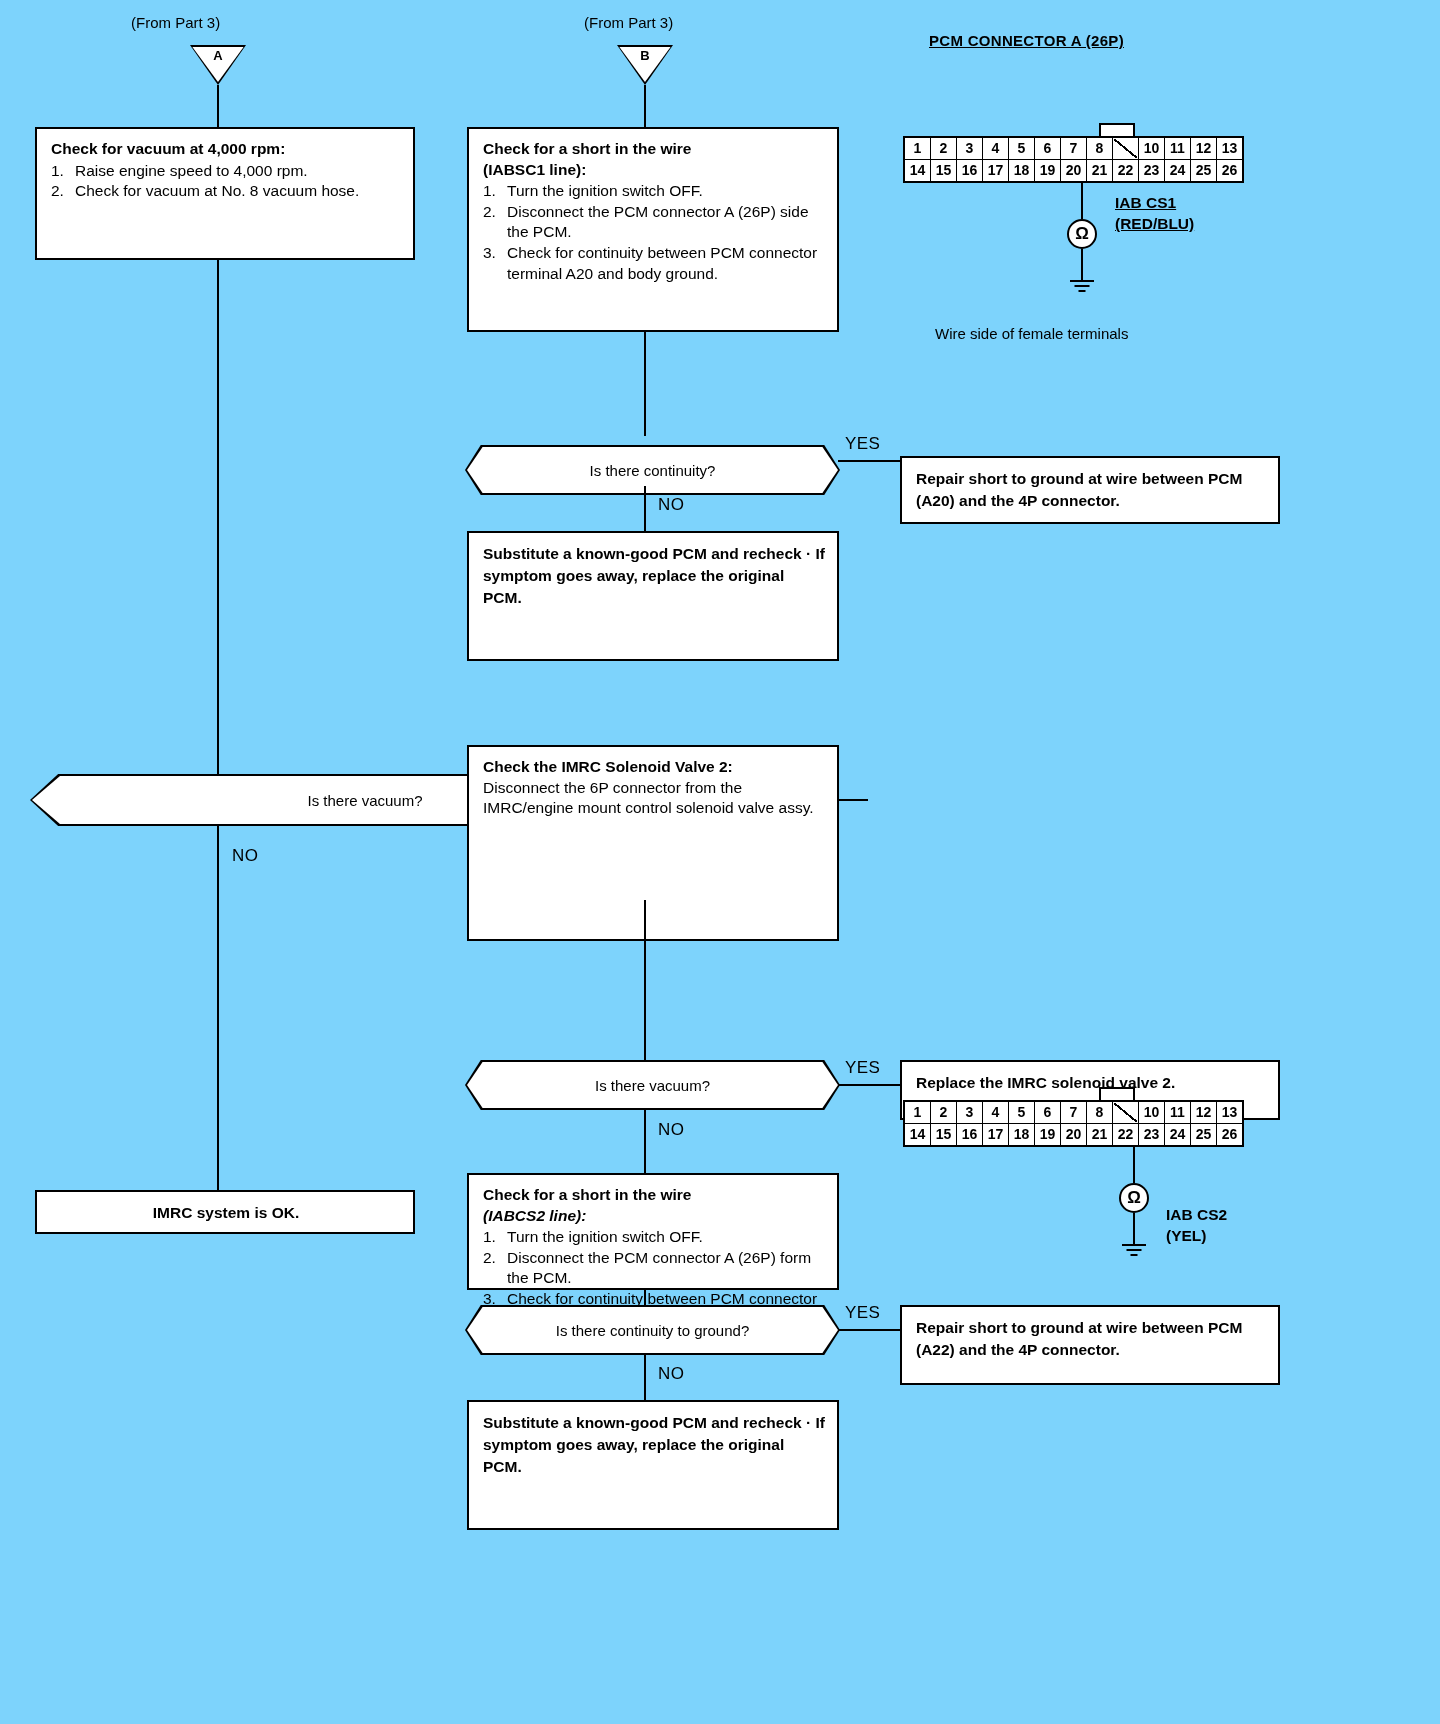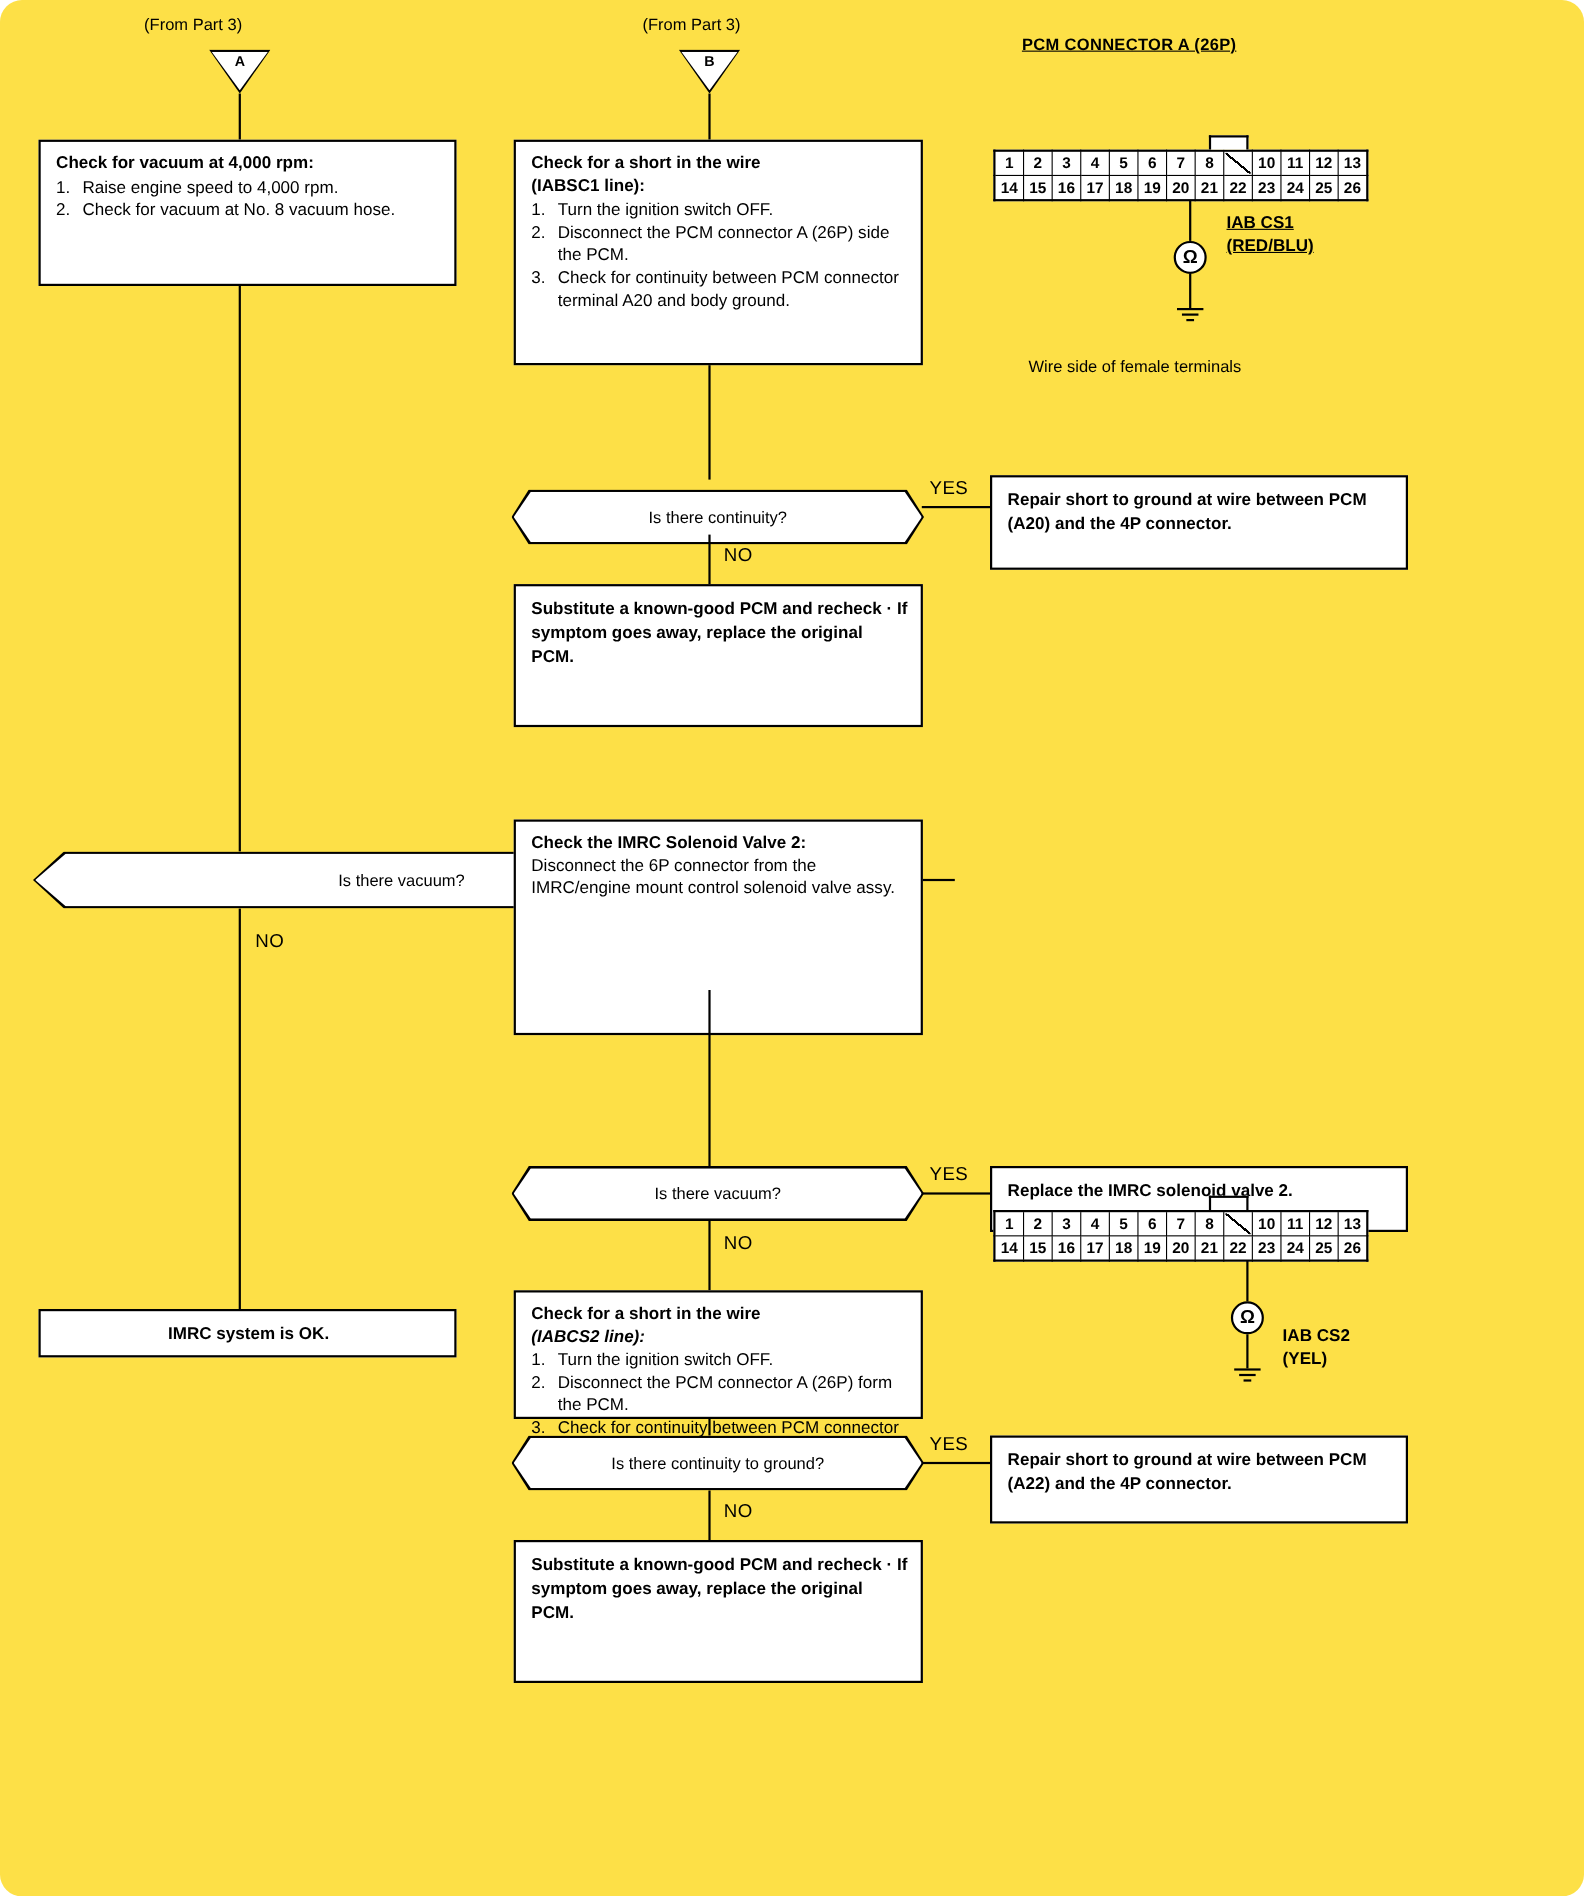--- a/index.html
+++ b/index.html
@@ -6,23 +6,22 @@
   html,body{margin:0;padding:0;background:#fff;}
   body{
     font-family:"Liberation Sans","DejaVu Sans",sans-serif;
     color:#000;
     -webkit-font-smoothing:none;
   }
   #page{
     position:relative;
     width:1440px;
     height:1724px;
-    background:#fde047;
+    background:#7dd3fc;
     overflow:hidden;
-    border-radius:20px;
   }
 
   .pbox{
     position:absolute;
     border:2px solid #000;
     background:#fff;
     box-sizing:border-box;
     padding:10px 12px 8px 14px;
     font-size:15.5px;
     line-height:1.33;
@@ -341,21 +340,21 @@
       <i class="g2"></i>
       <i class="g3"></i>
   </div>
   <div class="conn-lbl" style="left:1115px;top:192px;text-decoration:underline;">
     <span>IAB CS1</span><br>
     <span>(RED/BLU)</span>
   </div>
 
   <div class="conn-note" style="left:935px;top:325px;">Wire side of female terminals</div>
 
-  <div class="pbox bold" style="left:900px;top:432px;width:380px;height:86px;line-height:1.42;">
+  <div class="pbox bold" style="left:900px;top:456px;width:380px;height:68px;line-height:1.42;">
     <span>Repair short to ground at wire between PCM (A20) and the 4P connector.</span>
   </div>
 
   <div class="pbox bold" style="left:900px;top:1060px;width:380px;height:60px;line-height:1.42;">
     <span>Replace the IMRC solenoid valve 2.</span>
   </div>
 
   <div class="conn" style="left:903px;top:1100px;">
     <div class="tab"></div>
     <table>

